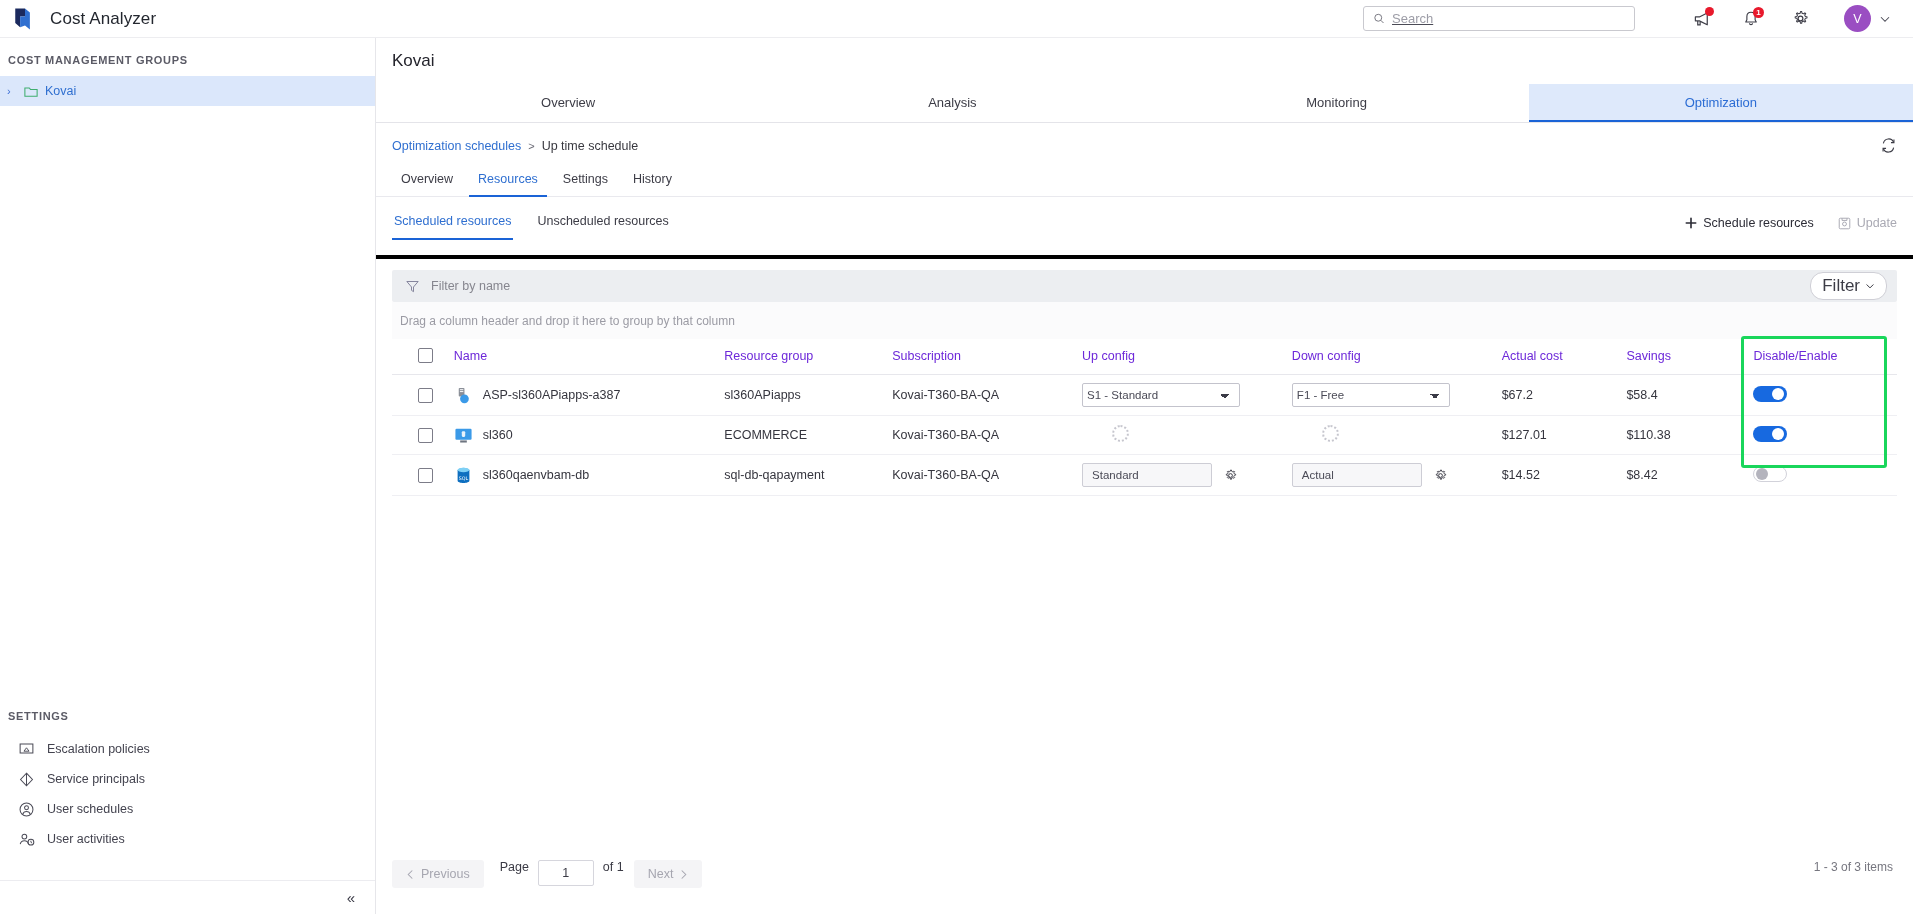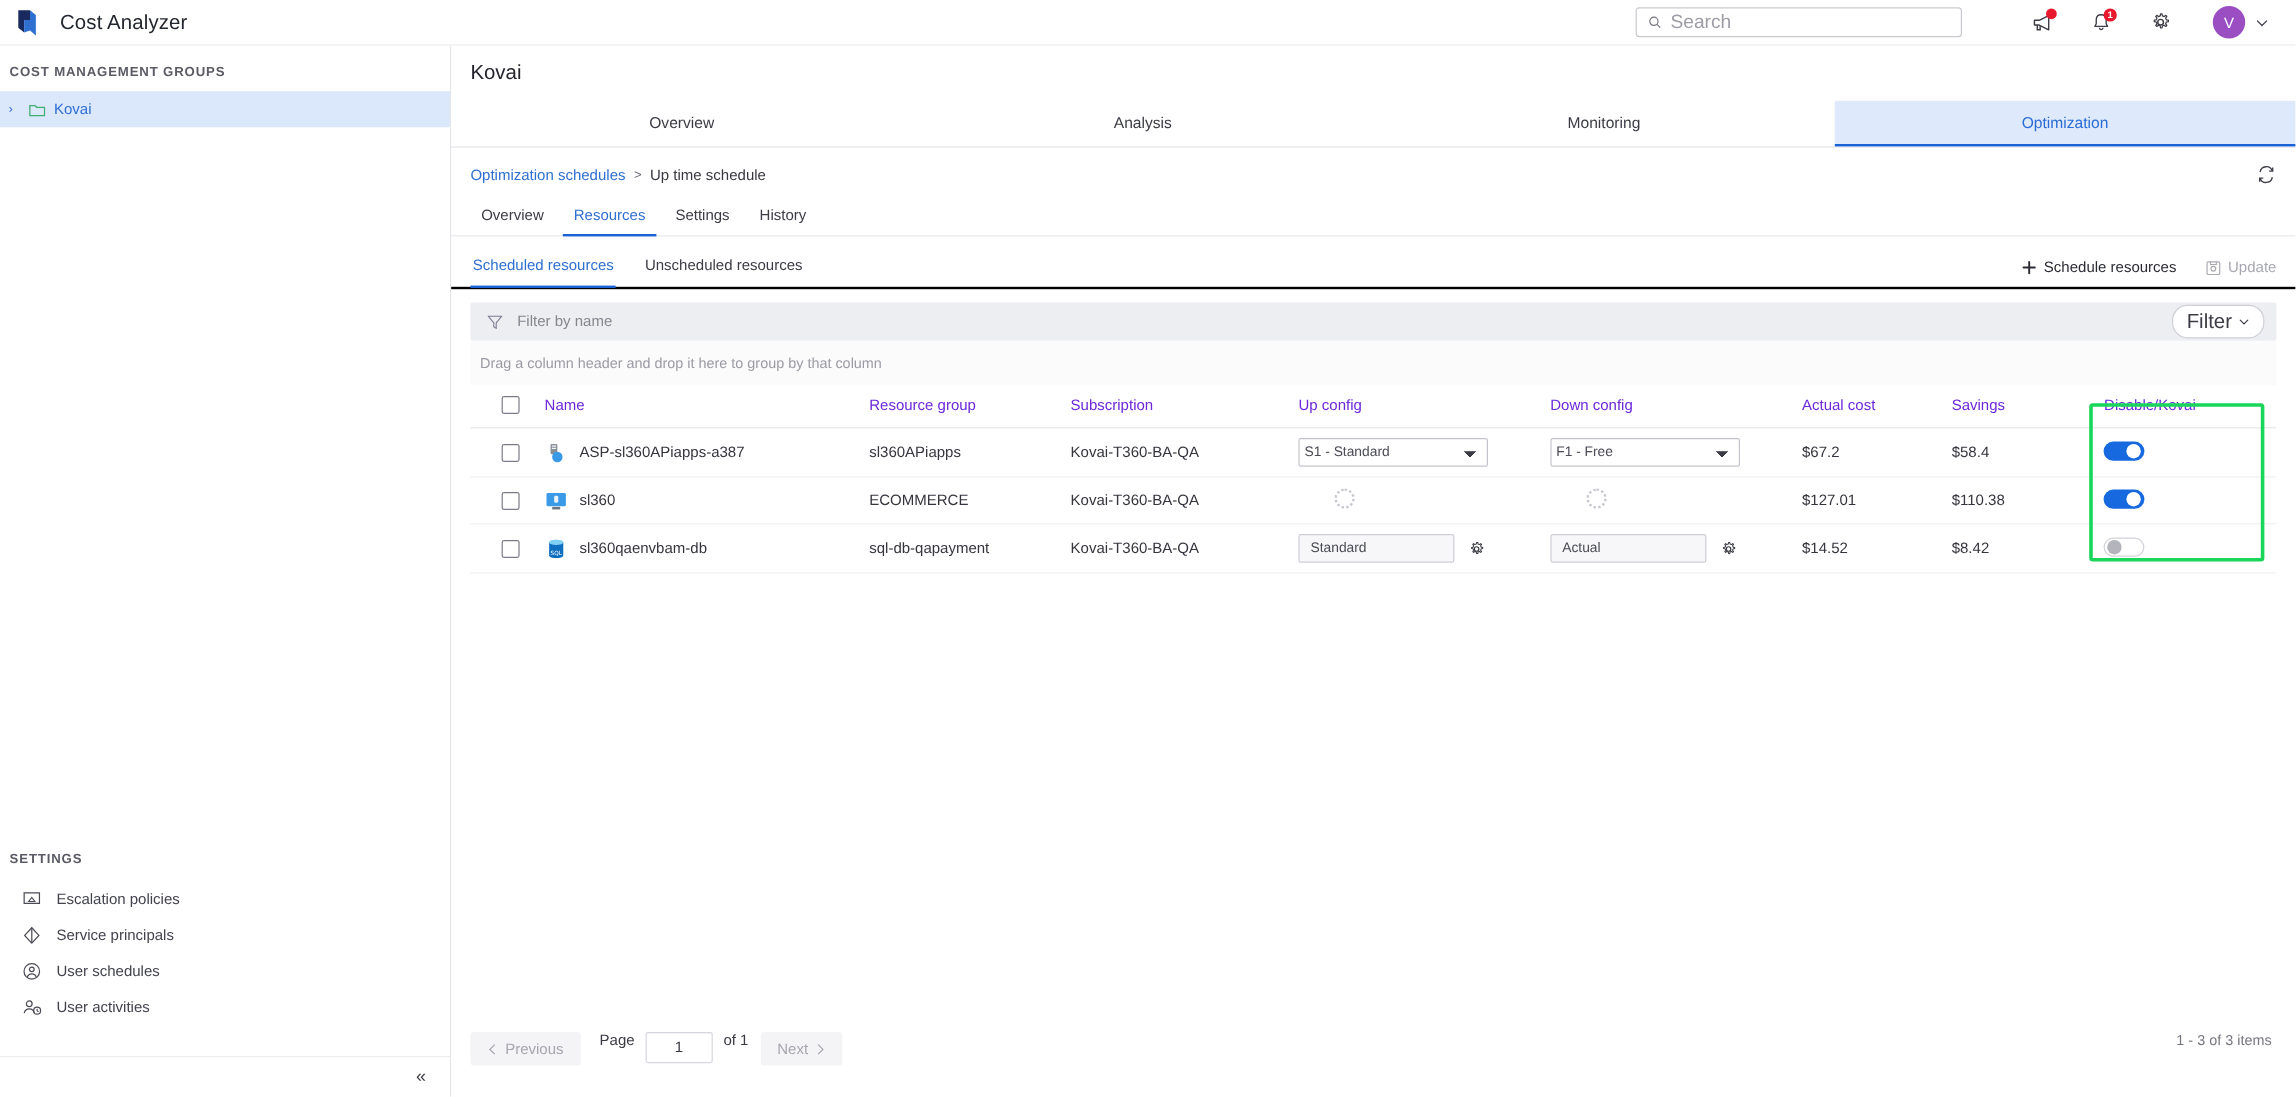--- a/index.html
+++ b/index.html
@@ -28,22 +28,22 @@
   .topbar-spacer { flex: 1; }
 
   .searchbox {
     width: 272px; height: 25px;
     border: 1px solid #c9c9cf; border-radius: 3px;
     display: flex; align-items: center; gap: 7px;
     padding: 0 9px; background: #fff;
     margin-right: 56px;
   }
   .searchbox input {
-    border: 0; outline: 0; font-size: 16px; width: 100%;
-    font-family: "Liberation Sans", sans-serif; color: #4a4a55; background: transparent;
+    border: 0; outline: 0; font-size: 13px; width: 100%;
+    font-family: "Liberation Sans", sans-serif; color: #4a4a55; background: transparent; text-decoration: underline;
   }
   .searchbox input::placeholder { color: #9d9da7; }
 
   .top-icons { display: flex; align-items: center; gap: 27px; padding-right: 4px; }
   .icon-btn { position: relative; width: 22px; height: 22px; display: flex; align-items: center; justify-content: center; cursor: pointer; }
   .badge-dot {
     position: absolute; top: -1px; right: -2px;
     min-width: 11px; height: 11px; border-radius: 6px;
     background: #e8192c; color: #fff; font-size: 8px; line-height: 11px;
     text-align: center; padding: 0 2px; font-weight: bold;
@@ -116,22 +116,22 @@
   .refresh-btn { cursor: pointer; color: #3c3c46; display: flex; }
 
   .sub-tabs { display: flex; gap: 7px; padding: 0 16px; border-bottom: 1px solid #e9e9ee; }
   .sub-tab {
     font-size: 12.5px; color: #3c3c46; padding: 6px 9px 9px; cursor: pointer;
     border-bottom: 2px solid transparent; margin-bottom: -1px;
   }
   .sub-tab.active { color: #2f6fd0; border-bottom-color: #1a63d6; }
 
   .section-tabs-row {
-    display: flex; align-items: flex-end; padding: 13px 16px 0 16px;
-    border-bottom: 2px solid #000000;
+    display: flex; align-items: flex-end; padding: 13px 16px 16px 16px;
+    border-bottom: 4px solid #000000;
   }
   .sec-tab {
     font-size: 12.5px; color: #3c3c46; padding: 4px 2px 10px; margin-right: 22px;
     cursor: pointer; border-bottom: 2px solid transparent; margin-bottom: -1px;
   }
   .sec-tab.active { color: #2f6fd0; border-bottom-color: #1a63d6; }
   .sec-spacer { flex: 1; }
   .sec-action {
     font-size: 12.5px; color: #2c2c36; display: flex; align-items: center; gap: 6px;
     cursor: pointer; padding-bottom: 9px; margin-left: 24px;
@@ -467,21 +467,21 @@
               <th class="col-chk">
                 <span class="chk"></span>
               </th>
               <th class="col-name">Name</th>
               <th class="col-rg">Resource group</th>
               <th class="col-sub">Subscription</th>
               <th class="col-up">Up config</th>
               <th class="col-down">Down config</th>
               <th class="col-cost">Actual cost</th>
               <th class="col-sav">Savings</th>
-              <th class="col-de">Disable/Kovai</th>
+              <th class="col-de">Disable/Enable</th>
             </tr>
           </thead>
           <tbody>
 
             <tr>
               <td class="col-chk">
                 <span class="chk"></span>
               </td>
               <td class="col-name">
                 <div class="name-cell">

